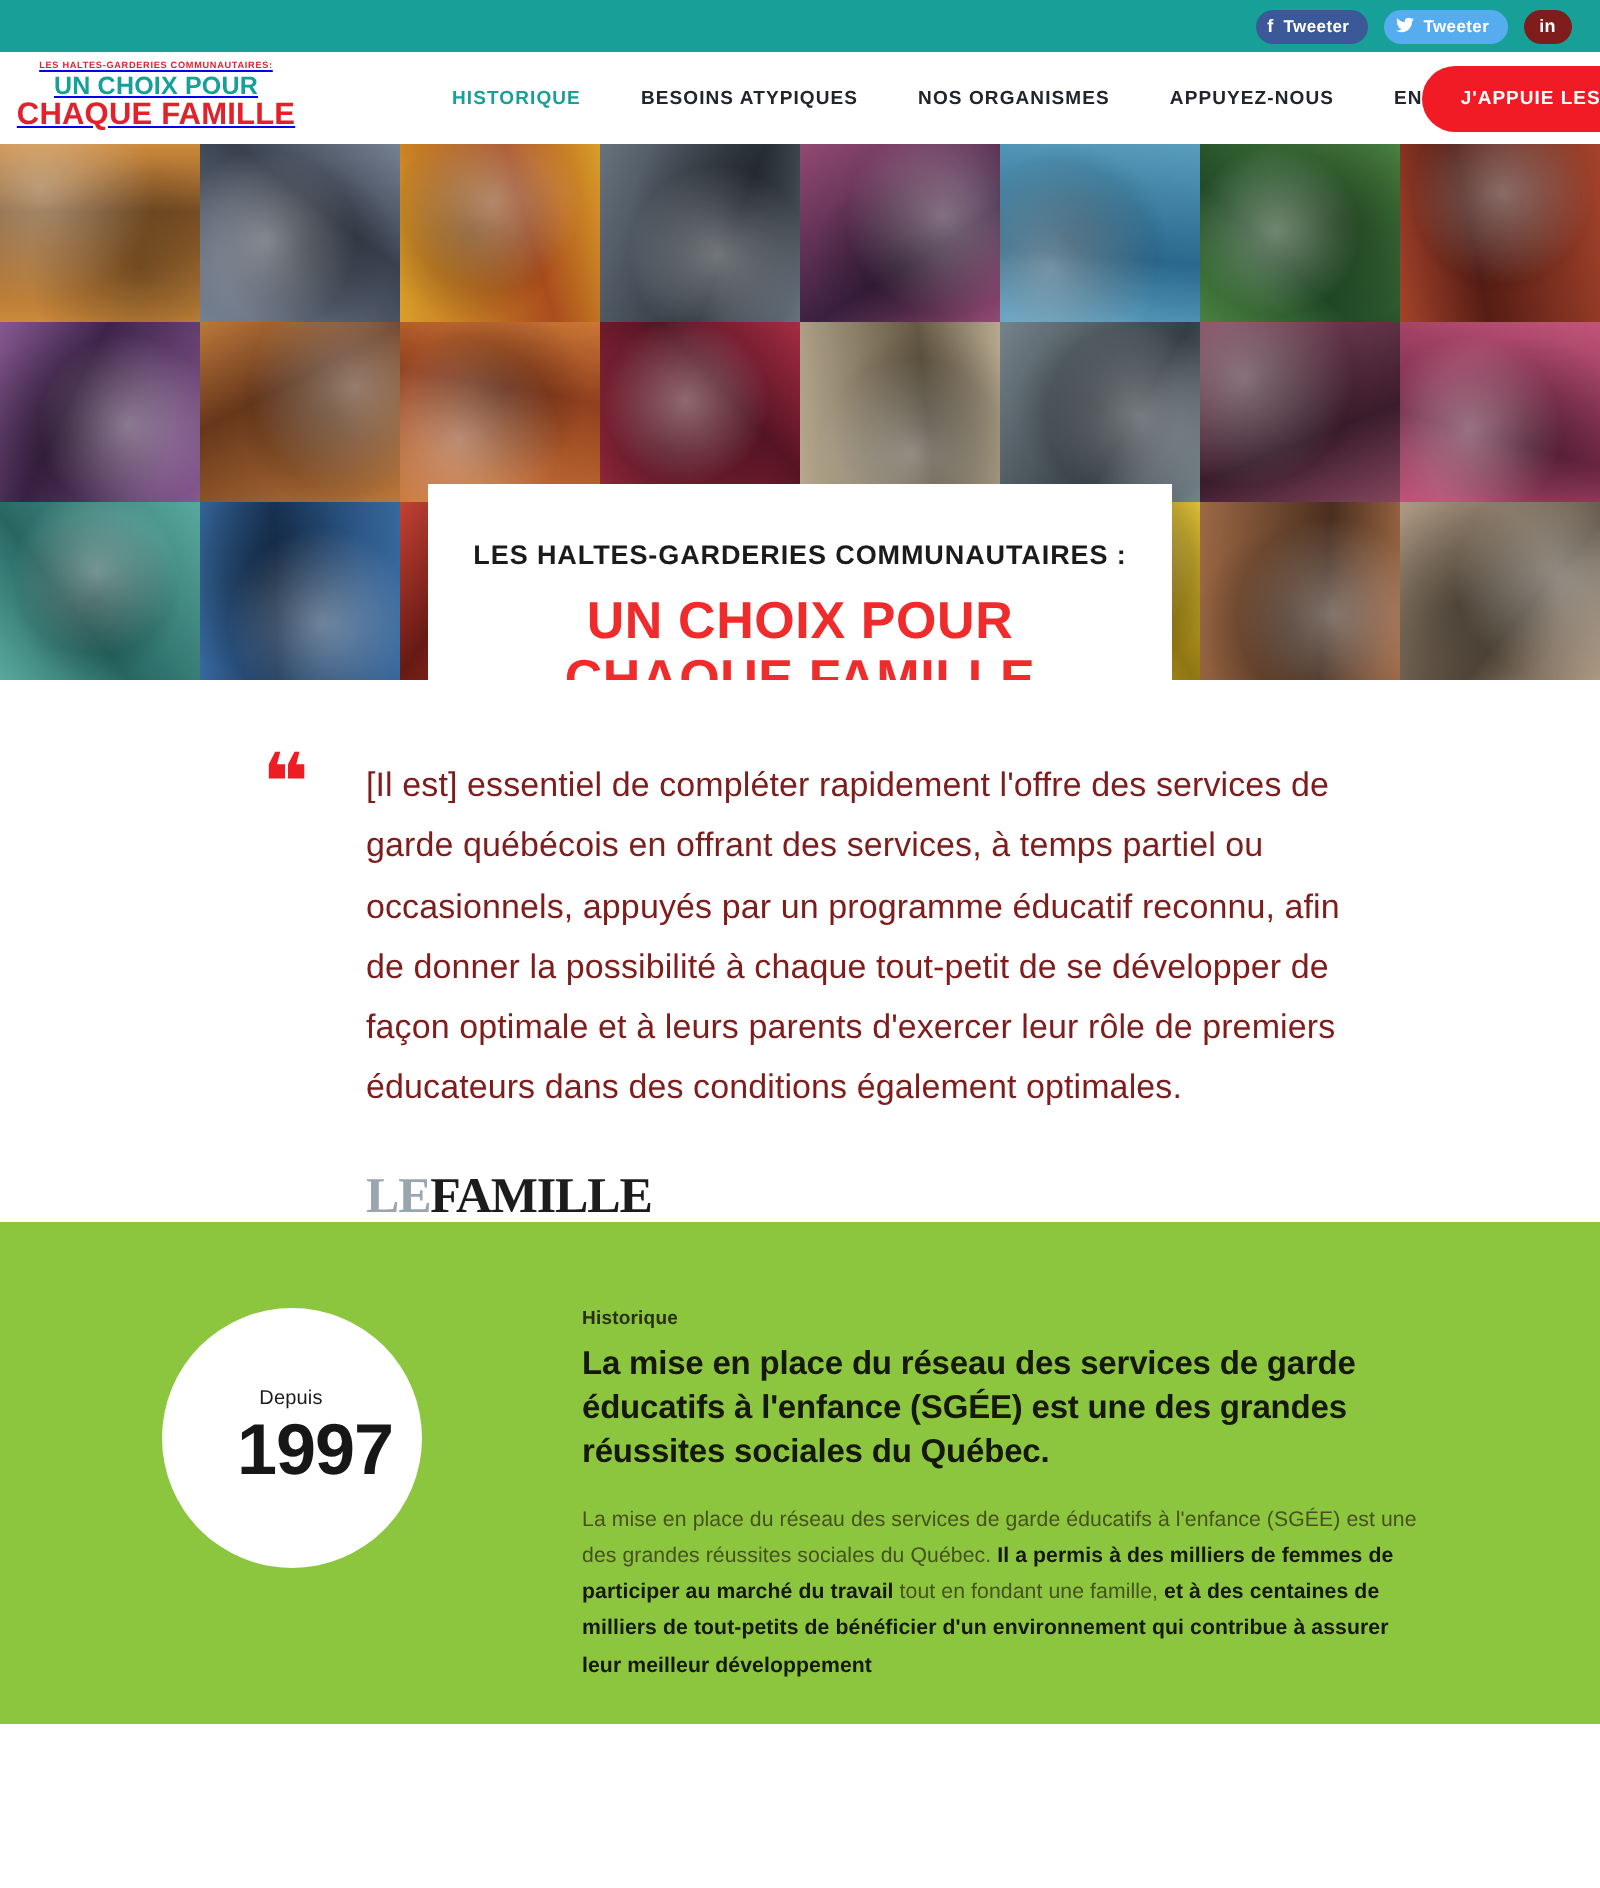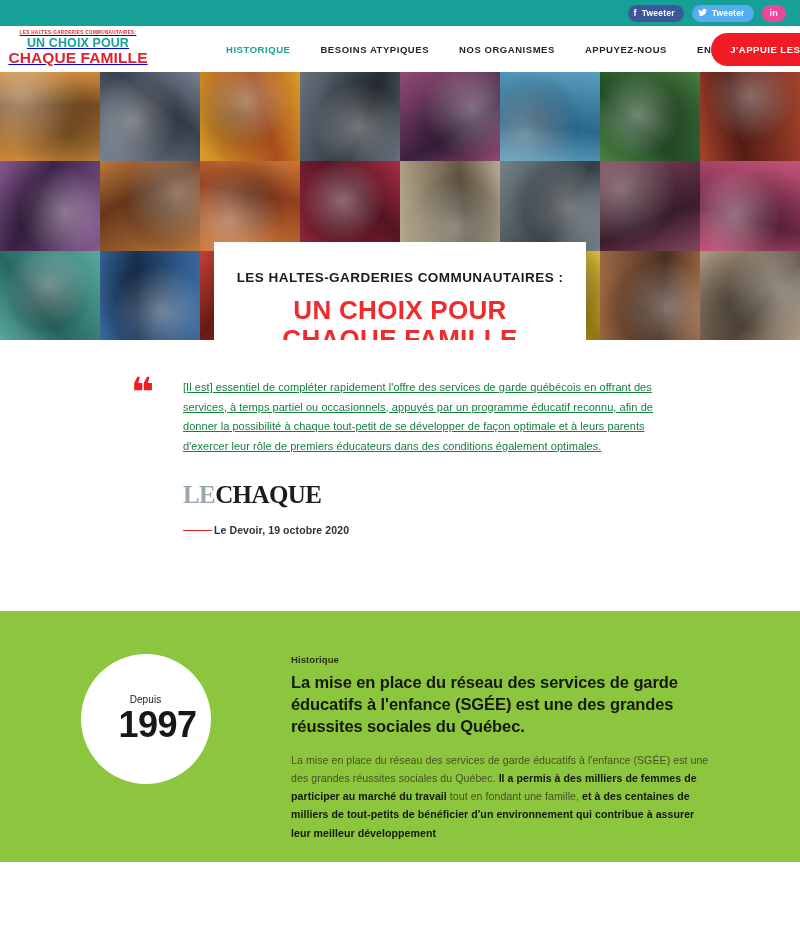--- a/index.html
+++ b/index.html
@@ -48,21 +48,21 @@
     padding: 0 9px 0 6px;
     font-size: 8.5px;
     font-weight: 700;
     color: #fff;
     letter-spacing: .2px;
     cursor: pointer;
     white-space: nowrap;
   }
   .sbtn-fb { background: #3b5998; }
   .sbtn-tw { background: #55acee; }
-  .sbtn-li { background: #ec4899; padding: 0 8px; }
+  .sbtn-li { background: #7f1d1d; padding: 0 8px; }
   .sbtn .glyph { font-size: 9px; font-weight: 700; line-height: 1; }
 
   
   .navbar {
     height: 46px;
     background: #ffffff;
     display: flex;
     align-items: center;
     padding: 0 10px 0 8px;
     position: relative;
@@ -185,25 +185,24 @@
     font-size: 40px;
     font-weight: 800;
     line-height: .72;
     font-family: "DejaVu Sans", sans-serif;
     flex: 0 0 auto;
     width: 52px;
     letter-spacing: -2px;
   }
   .quote-body { flex: 1; }
   .quote-text {
-    font-size: 11px;
+    font-size: 17px;
     line-height: 1.78;
-    color: #15803d;
+    color: #7f1d1d;
     letter-spacing: .05px;
-    text-decoration: underline;
   }
   .source {
     margin-top: 26px;
     padding-left: 0;
   }
   .devoir {
     font-family: "Liberation Serif", serif;
     font-size: 25px;
     font-weight: 700;
     color: #1c1c1c;
@@ -421,21 +420,21 @@
     </div>
   </div>
 </div>
 
 <div class="quote-section">
   <div class="quote-wrap">
     <div class="quote-mark">❝</div>
     <div class="quote-body">
       <div class="quote-text">[Il est] essentiel de compléter rapidement l'offre des services de garde québécois en offrant des services, à temps partiel ou occasionnels, appuyés par un programme éducatif reconnu, afin de donner la possibilité à chaque tout-petit de se développer de façon optimale et à leurs parents d'exercer leur rôle de premiers éducateurs dans des conditions également optimales.</div>
       <div class="source">
-        <div class="devoir"><span class="le">LE</span><span>CHAQUE</span></div>
+        <div class="devoir"><span class="le">LE</span><span>FAMILLE</span></div>
         <div class="source-line">
           <span class="rule"></span>
           <span class="source-cite">Le Devoir, 19 octobre 2020</span>
         </div>
       </div>
     </div>
   </div>
 </div>
 
 <div class="green">

